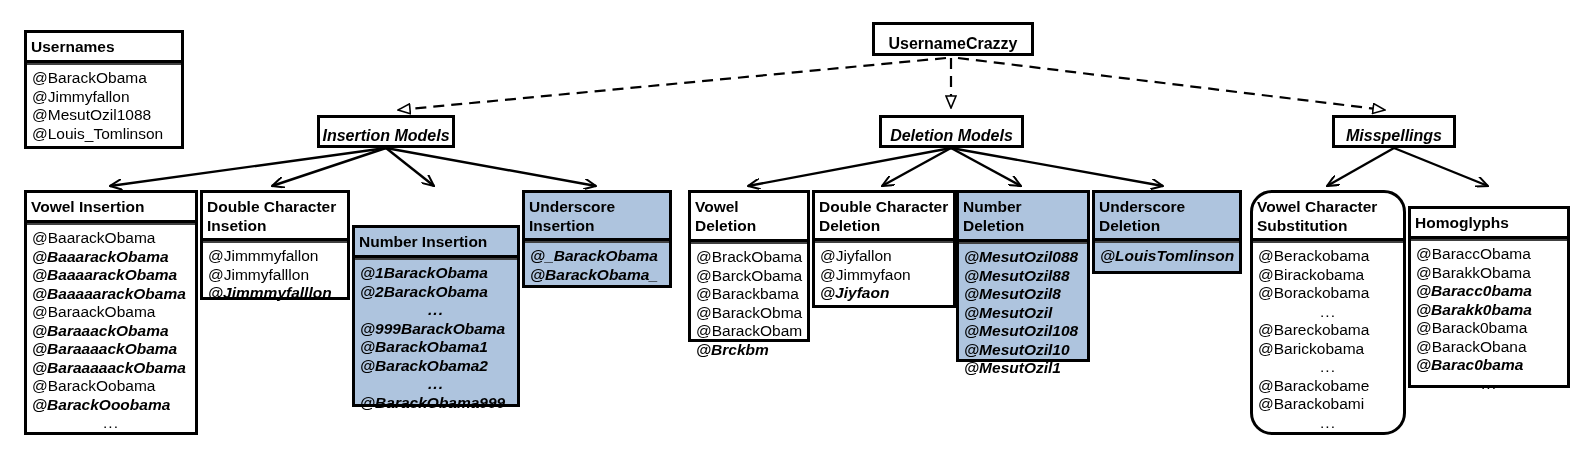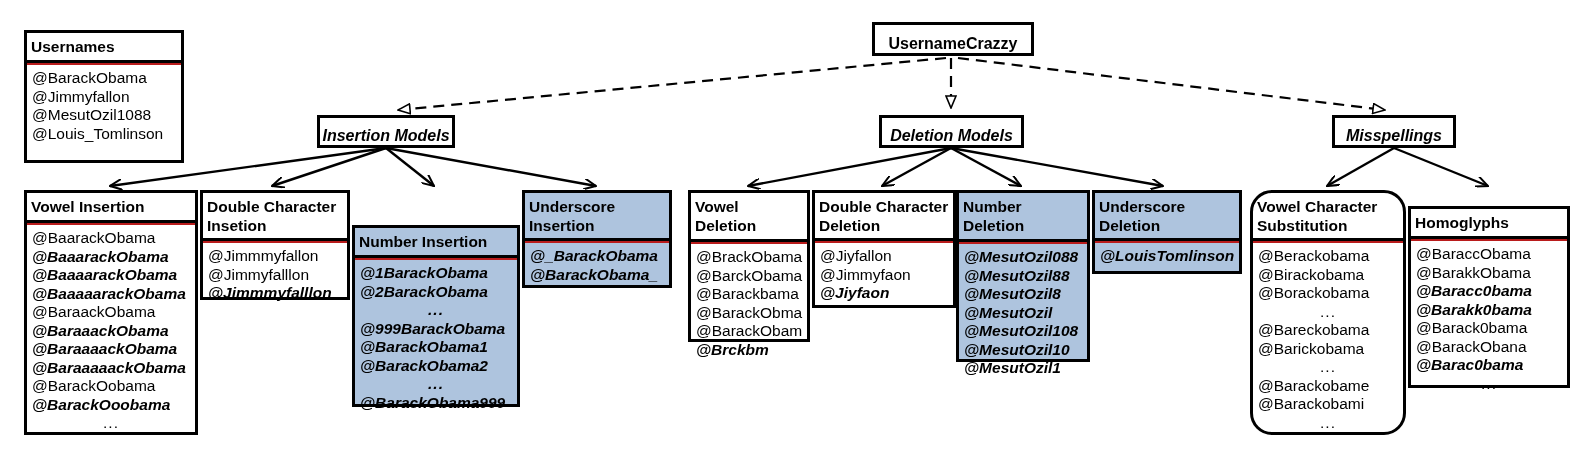--- a/index.html
+++ b/index.html
@@ -6,21 +6,21 @@
   body{width:1594px;height:461px;position:relative;font-family:"Liberation Sans",sans-serif;overflow:hidden;}
   .stage{position:absolute;left:0;top:0;width:1594px;height:461px;}
   svg.edges{position:absolute;left:0;top:0;width:1594px;height:461px;pointer-events:none;}
 
   
   .box{position:absolute;box-sizing:border-box;background:#fff;border:3px solid #000;}
   .box.blue{background:#aec4de;}
   .hdr{box-sizing:border-box;font-weight:bold;font-size:15.5px;
        line-height:19px;padding:4px 4px 4px;border-bottom:3px solid #000;color:#000;}
   .hdr.two{padding-bottom:3px;}
-  .body{box-sizing:border-box;padding:4px 5px 17px 5px;border-top:2px solid #b91c1c;}
+  .body{box-sizing:border-box;padding:4px 5px 3px 5px;border-top:2px solid #404040;}
   .row{font-size:15.5px;line-height:18.5px;white-space:nowrap;color:#000;}
   .row.b{font-weight:bold;font-style:italic;}
   .row.dots{text-align:center;letter-spacing:1px;}
 
   
   .node{position:absolute;box-sizing:border-box;background:#fff;border:3px solid #000;
         display:flex;align-items:flex-end;justify-content:center;
         font-size:16px;font-weight:bold;color:#000;}
   .node.ital{font-style:italic;}
 

